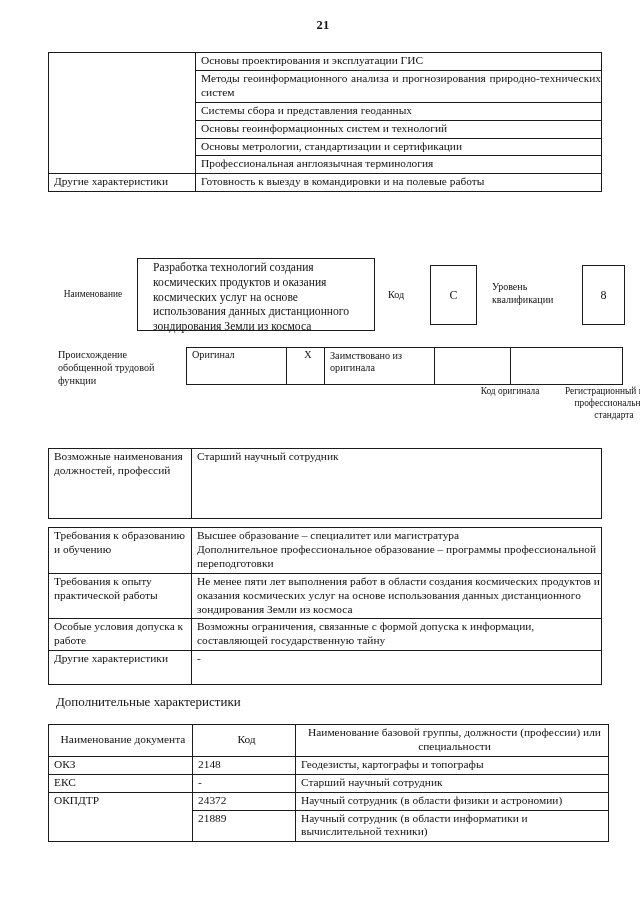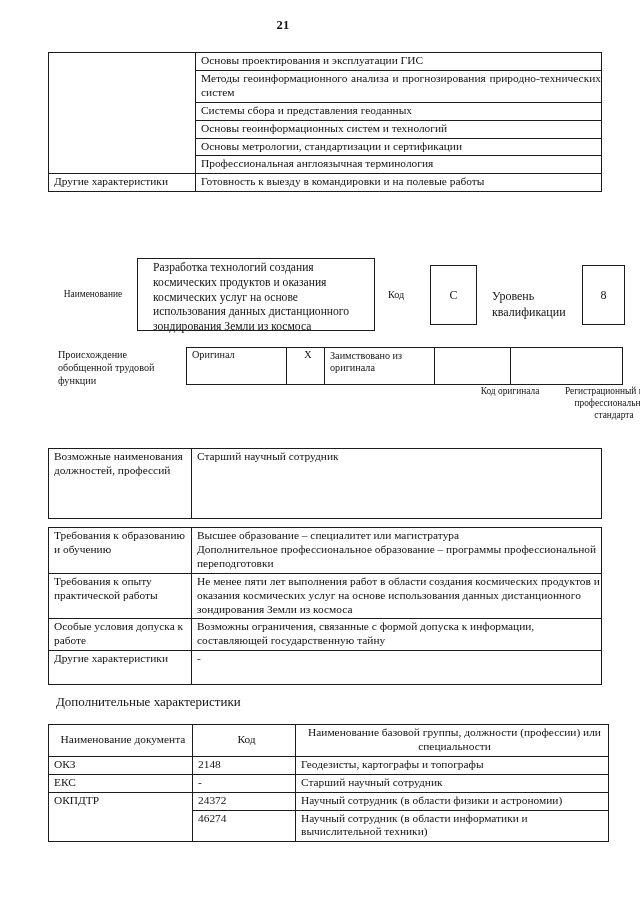--- a/index.html
+++ b/index.html
@@ -26,20 +26,21 @@
   
   .page-number {
     position: absolute;
     top: 18px;
     left: 0;
     width: 566px;
     text-align: center;
     font-size: 12.5px;
     font-weight: bold;
     letter-spacing: 0.3px;
+    padding-left: 40px;
   }
 
   
   table.doc {
     border-collapse: collapse;
     table-layout: fixed;
     font-size: 11.4px;
     line-height: 1.22;
   }
   table.doc td {
@@ -110,23 +111,23 @@
     border: 1px solid #1c1c1c;
     box-sizing: border-box;
     display: flex;
     align-items: center;
     justify-content: center;
     font-size: 12px;
   }
   .gtf-level {
     position: absolute;
     left: 444px;
-    top: 31px;
+    top: 22px;
     width: 82px;
-    font-size: 12px;
+    font-size: 10px;
     line-height: 1.3;
   }
   .gtf-levelbox {
     position: absolute;
     left: 534px;
     top: 7px;
     width: 43px;
     height: 60px;
     border: 1px solid #1c1c1c;
     box-sizing: border-box;
@@ -354,19 +355,19 @@
         <td>ЕКС</td>
         <td>-</td>
         <td>Старший научный сотрудник</td>
       </tr>
       <tr>
         <td rowspan="2">ОКПДТР</td>
         <td>24372</td>
         <td>Научный сотрудник (в области физики и астрономии)</td>
       </tr>
       <tr>
-        <td>46274</td>
+        <td>21889</td>
         <td>Научный сотрудник (в  области информатики и вычислительной техники)</td>
       </tr>
     </tbody>
   </table>
 
 </div>
 
 </body></html>

